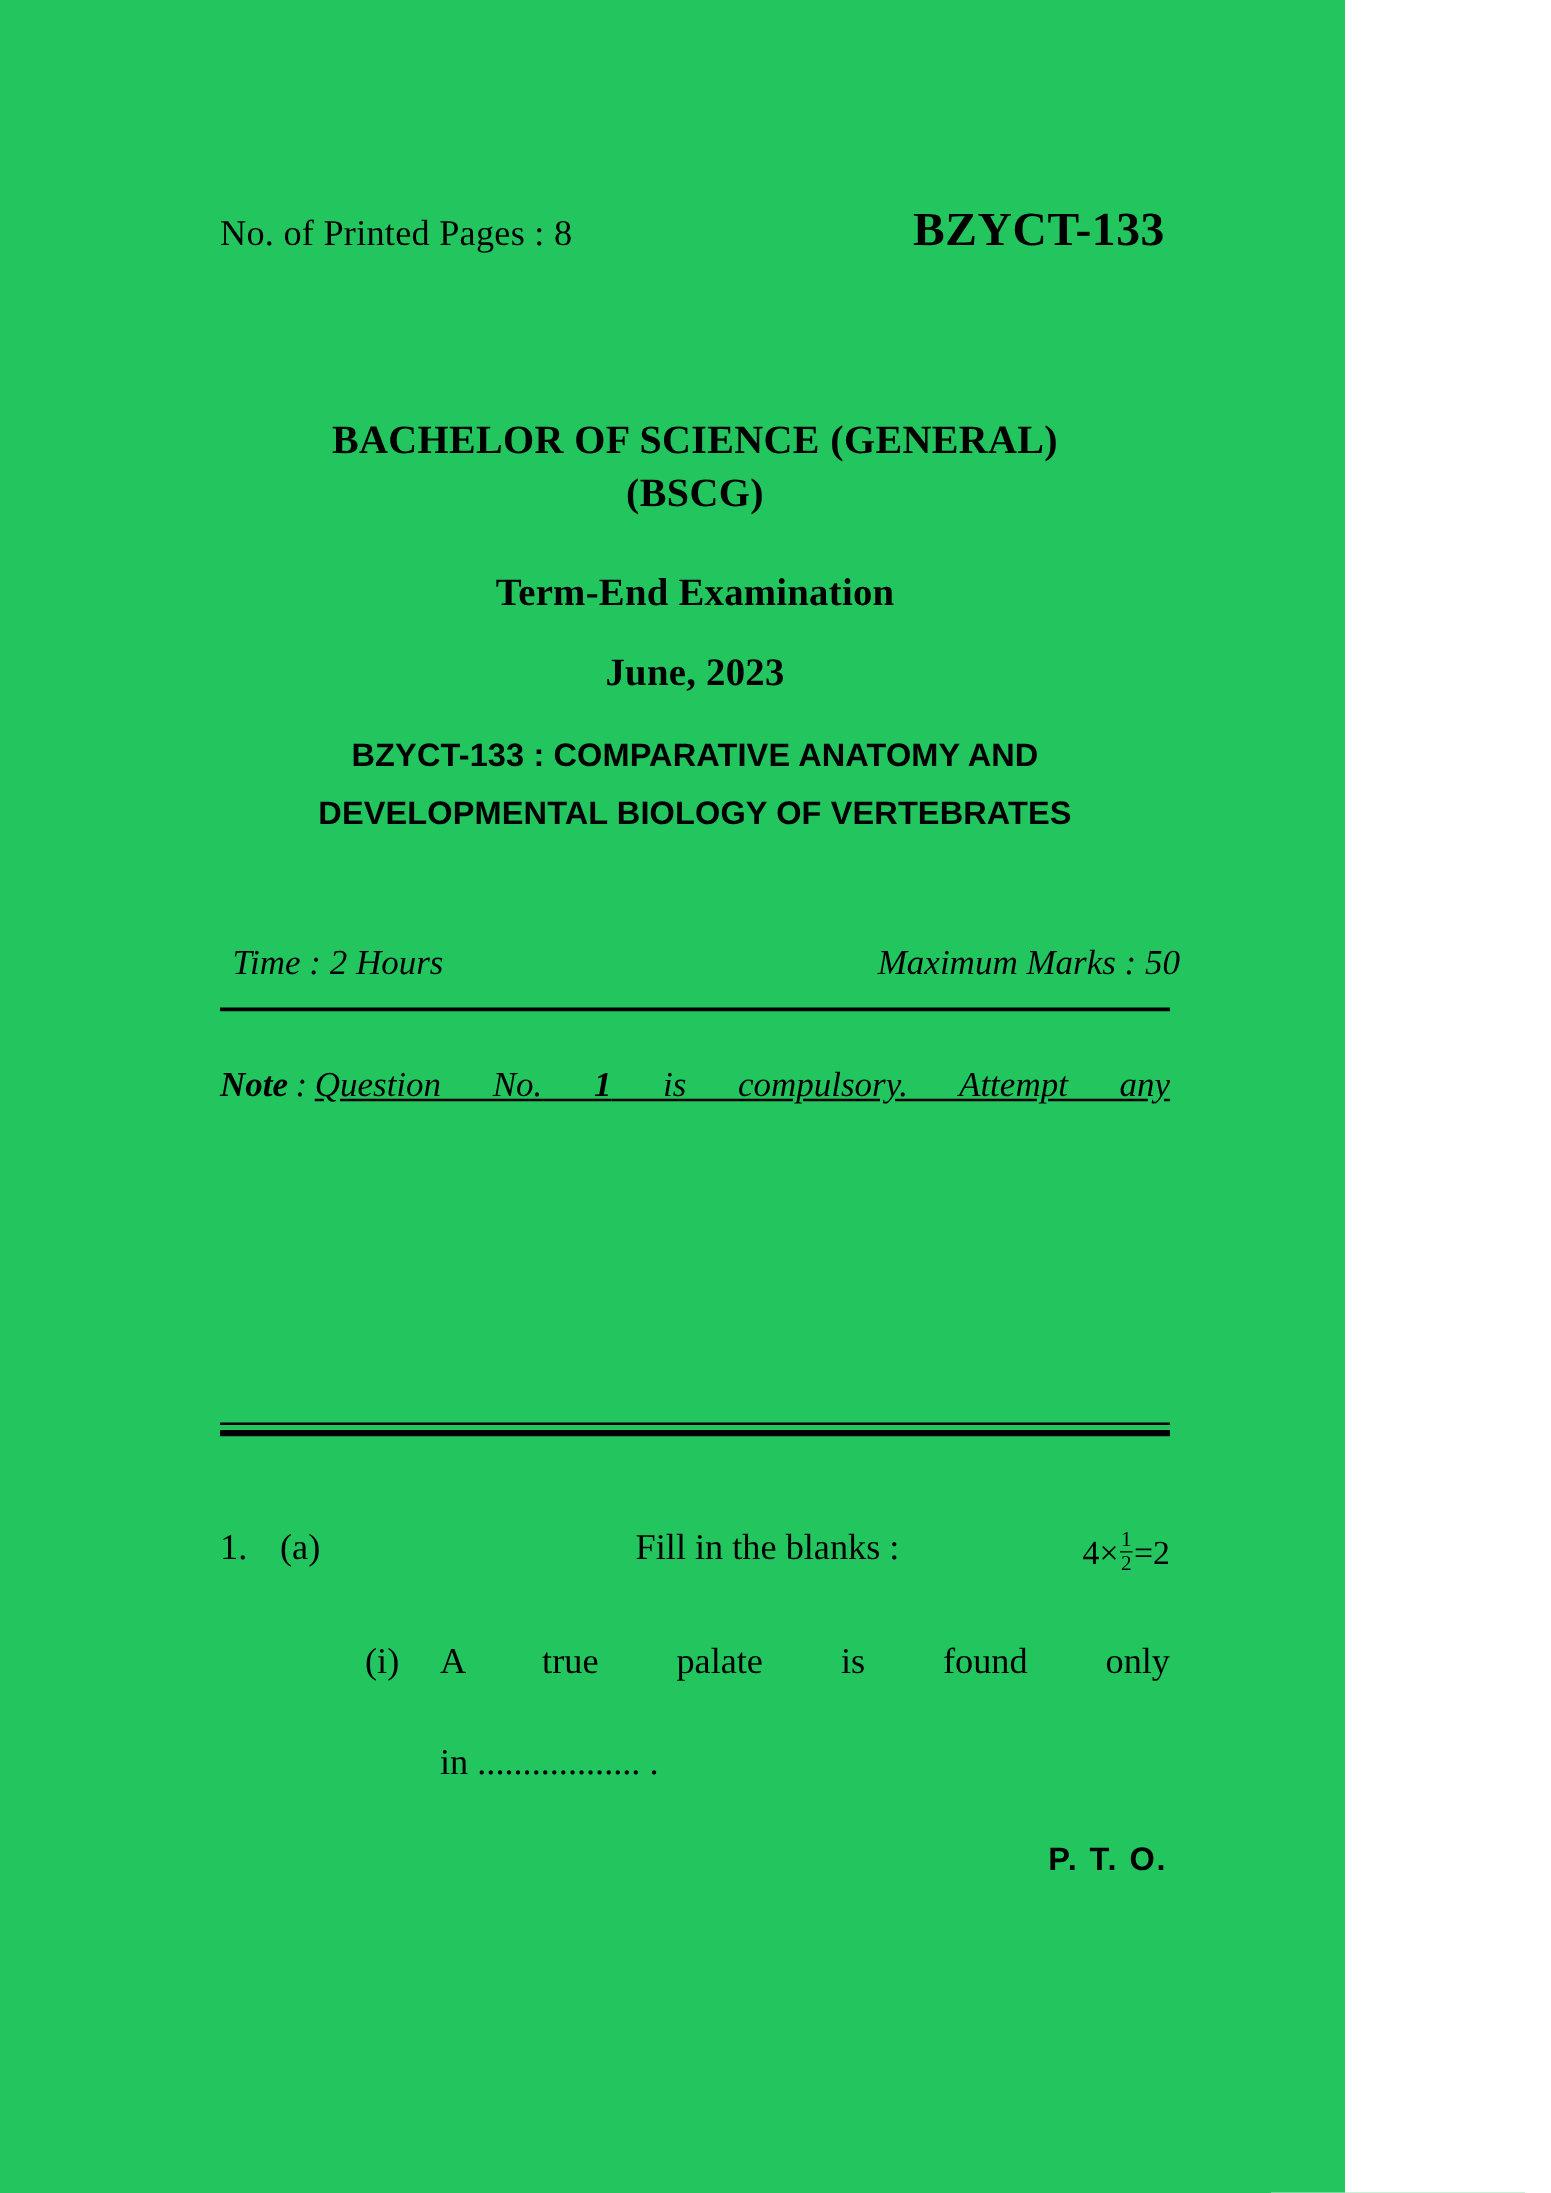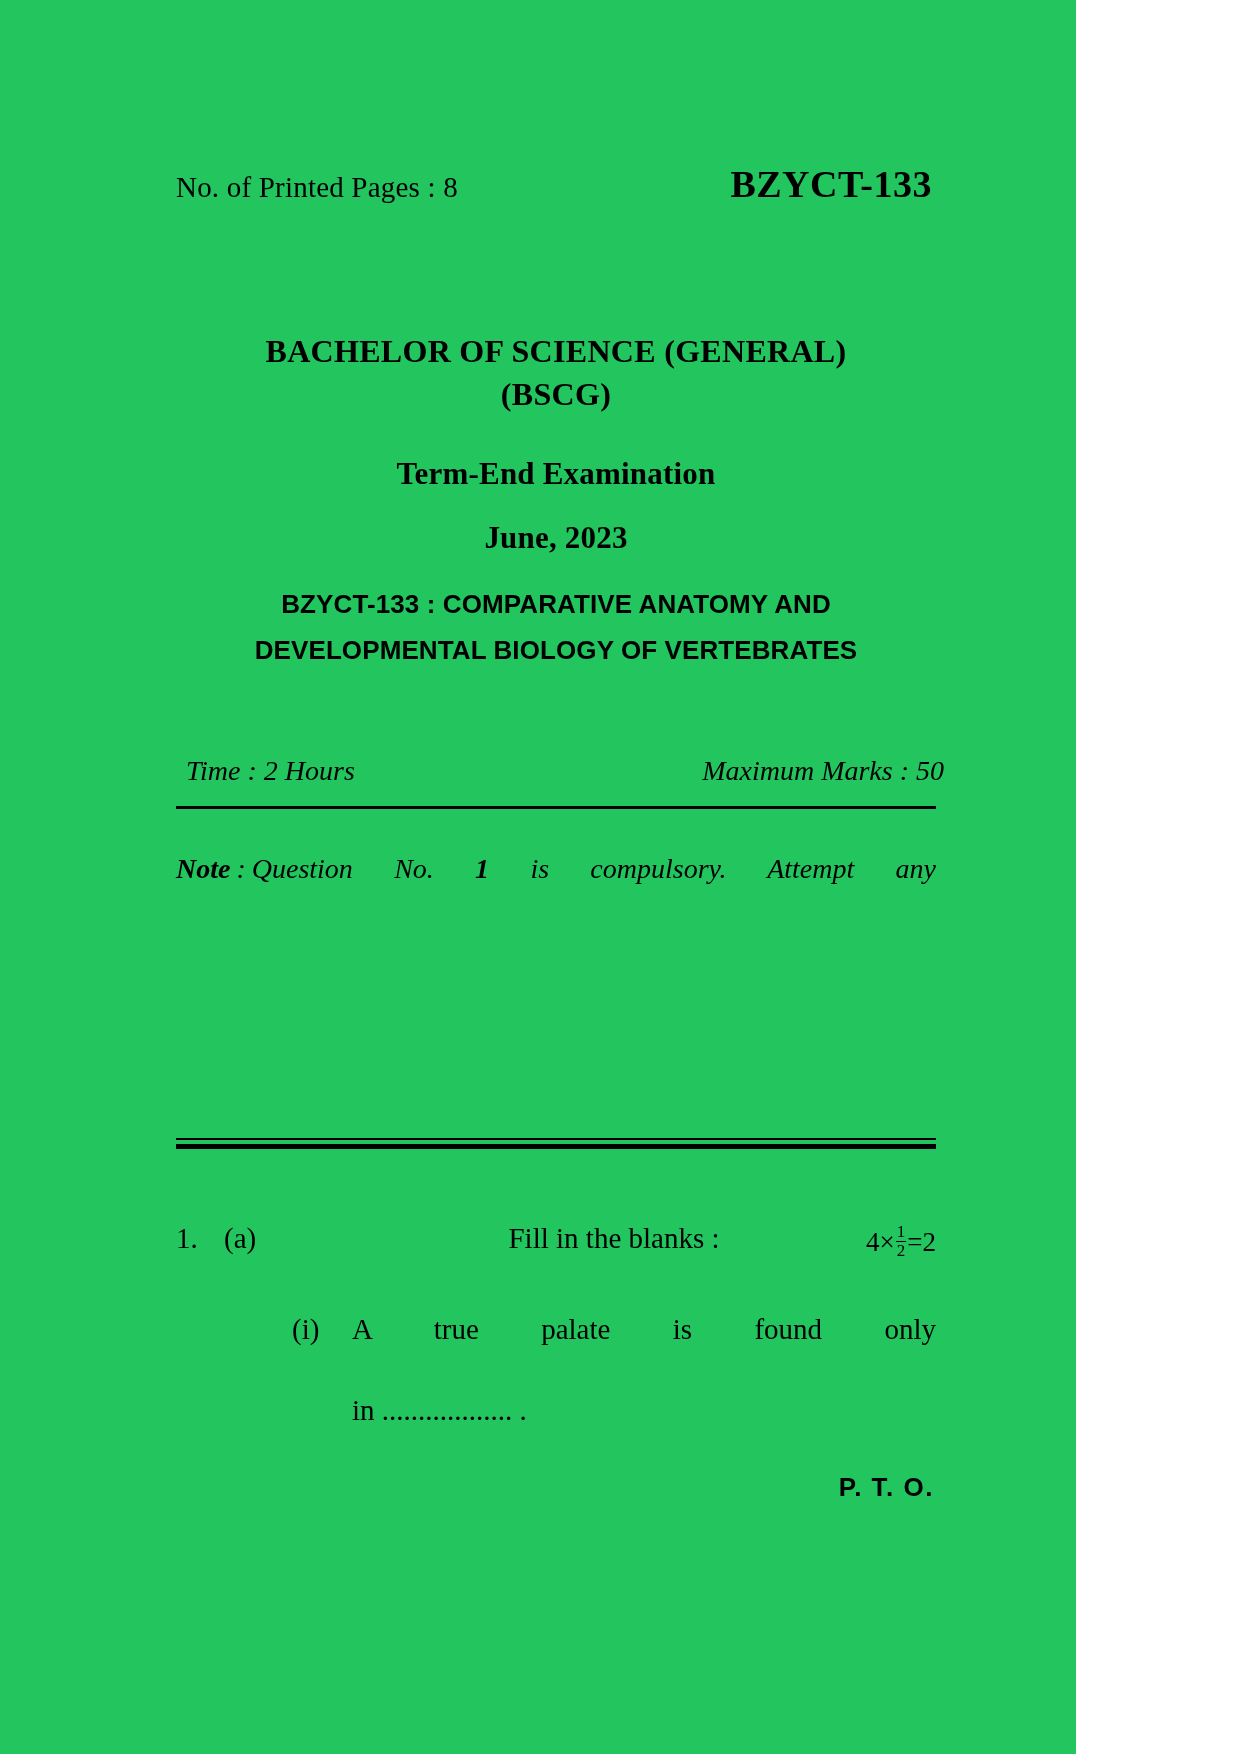--- a/index.html
+++ b/index.html
@@ -139,20 +139,21 @@
     font-weight: bold;
     white-space: nowrap;
     padding-right: 2px;
   }
   .note-colon {
     white-space: nowrap;
     padding: 0 6px 0 4px;
   }
   .note-body {
     flex: 1;
+    text-decoration: underline;
   }
   .just {
     text-align: justify;
     text-align-last: justify;
     line-height: 1.0;
   }
   .just-last {
     text-align: justify;
     text-align-last: left;
   }

